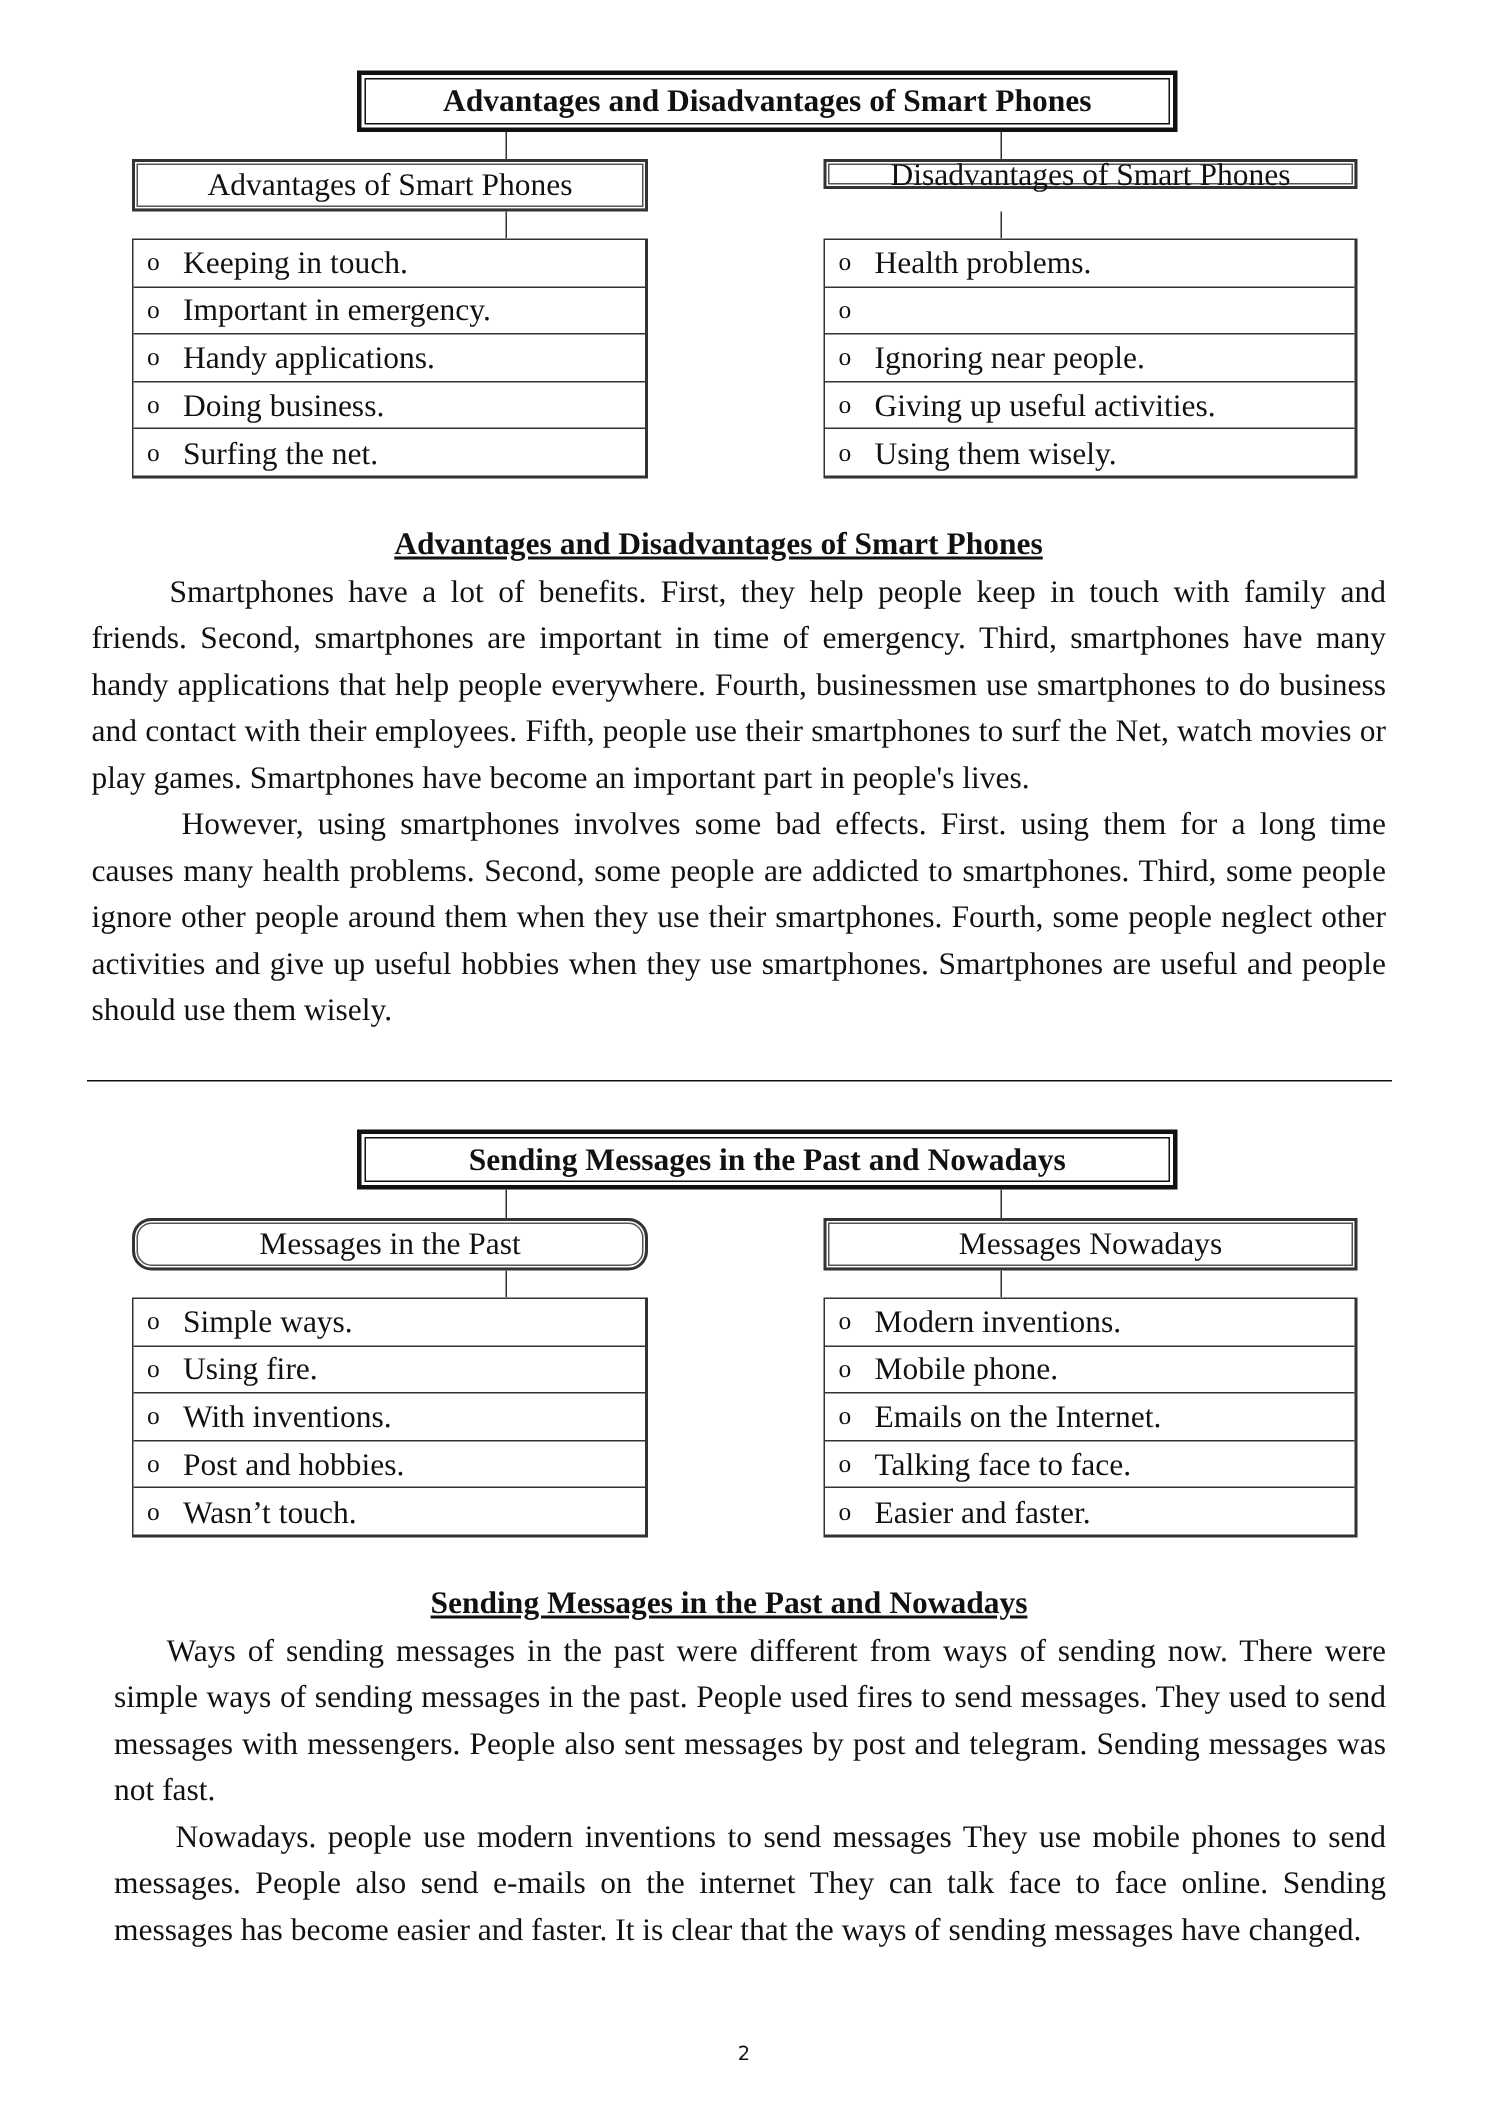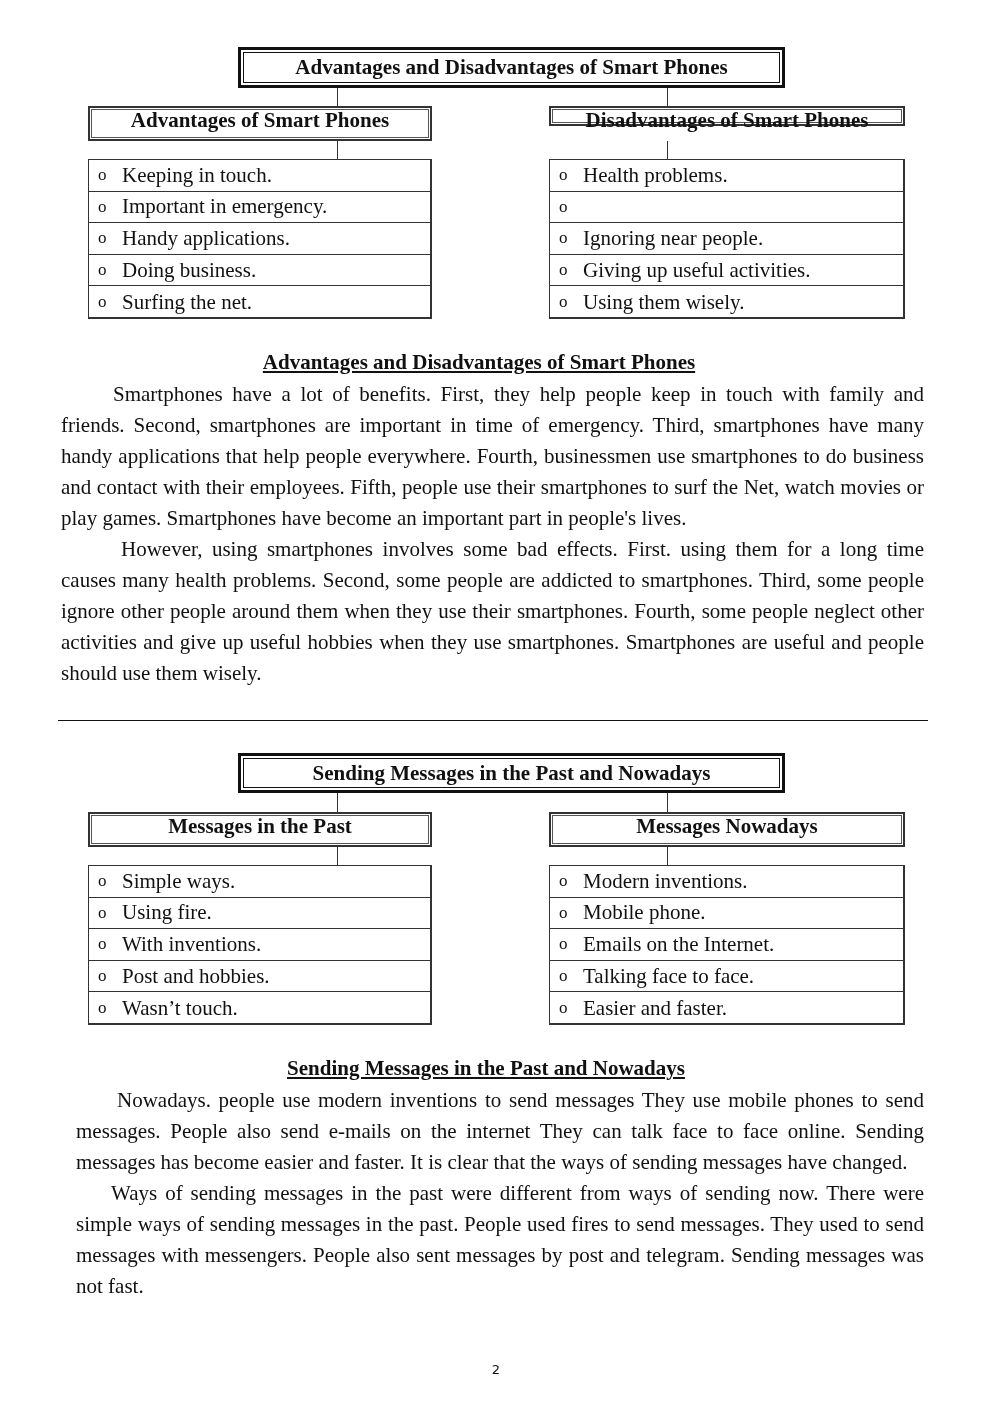--- a/index.html
+++ b/index.html
@@ -9,22 +9,22 @@
     overflow: hidden;
   }
   .abs { position: absolute; box-sizing: border-box; }
   .main-box {
     border: 3px solid #111; outline: 1px solid #111; outline-offset: -6px;
     background: #fff; display: flex; align-items: center; justify-content: center;
     font-weight: bold; font-size: 21px; white-space: nowrap;
   }
   .sub-box {
     border: 2px solid #333; box-shadow: inset 0 0 0 1px #fff, inset 0 0 0 2px #555;
-    background: #fff; display: flex; justify-content: center;
-    font-weight: bold; font-size: 21px; white-space: nowrap;
+    background: #fff; display: flex; align-items: center; justify-content: center;
+    font-weight: normal; font-size: 21px; white-space: nowrap;
   }
   .vline { width: 1px; background: #333; }
   .list { border: 1px solid #333; border-right-width: 2px; border-bottom-width: 2px; background: #fff; }
   .list-row {
     height: 31.6px; border-bottom: 1px solid #333; display: flex; align-items: center;
     font-size: 21px; padding-left: 9px; box-sizing: border-box; white-space: nowrap;
   }
   .list-row:last-child { border-bottom: none; }
   .bullet { font-size: 17px; width: 24px; display: inline-block; }
   .heading {
@@ -110,21 +110,21 @@
 </div>
 
 <div class="abs rule" style="left:58px; top:720px; width:870px;"></div>
 
 <div class="abs main-box" style="left:238px; top:753px; width:547px; height:40px;">
   <span>Sending Messages in the Past and Nowadays</span>
 </div>
 <div class="abs vline" style="left:337px; top:793px; height:19px;"></div>
 <div class="abs vline" style="left:667px; top:793px; height:19px;"></div>
 
-<div class="abs sub-box" style="left:88px; top:812px; width:344px; height:35px;">
+<div class="abs sub-box" style="left:88px; top:812px; width:344px; height:35px;border-radius:13px;">
   <span>Messages in the Past</span>
 </div>
 <div class="abs sub-box" style="left:549px; top:812px; width:356px; height:35px;">
   <span>Messages Nowadays</span>
 </div>
 <div class="abs vline" style="left:337px; top:847px; height:18px;"></div>
 <div class="abs vline" style="left:667px; top:847px; height:18px;"></div>
 
 <div class="abs list" style="left:88px; top:865px; width:344px; height:160px;">
   <div class="list-row">
@@ -168,17 +168,17 @@
     </div>
   <div class="list-row">
       <span class="bullet">o</span>
       <span>Easier and faster.</span>
     </div>
 </div>
 
 <div class="abs heading" style="left:0; top:1056px; width:972px;">Sending Messages in the Past and Nowadays</div>
 
 <div class="abs" style="left:76px; top:1085px; width:848px;">
+  <p class="para" style="text-indent:35px;">Ways of sending messages in the past were different from ways of sending now. There were simple ways of sending messages in the past. People used fires to send messages. They used to send messages with messengers. People also sent messages by post and telegram. Sending messages was not fast.</p>
   <p class="para" style="text-indent:41px;">Nowadays. people use modern inventions to send messages They use mobile phones to send messages. People also send e-mails on the internet They can talk face to face online. Sending messages has become easier and faster. It is clear that the ways of sending messages have changed.</p>
-  <p class="para" style="text-indent:35px;">Ways of sending messages in the past were different from ways of sending now. There were simple ways of sending messages in the past. People used fires to send messages. They used to send messages with messengers. People also sent messages by post and telegram. Sending messages was not fast.</p>
 </div>
 
 <div class="abs pagenum" style="left:0; top:1362px; width:992px;">2</div>
 
 </body></html>

